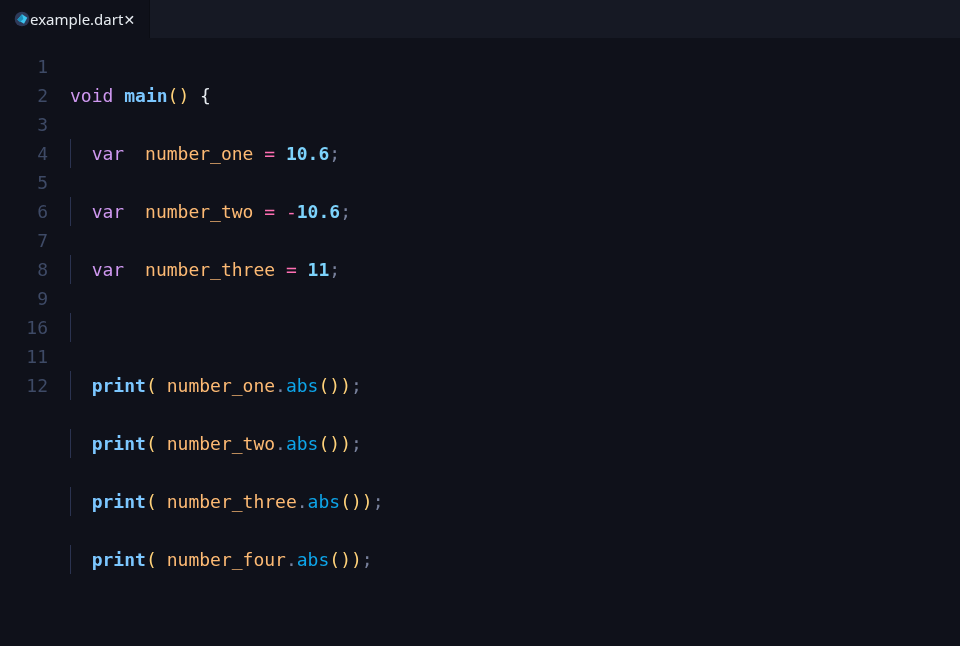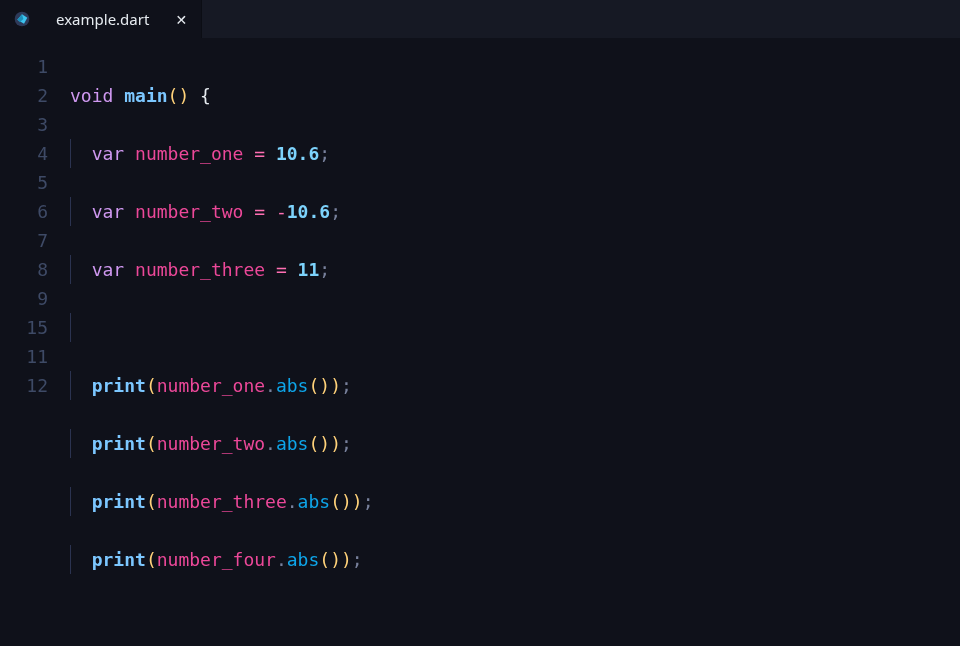--- a/index.html
+++ b/index.html
@@ -13,21 +13,21 @@
   }
   .tab-bar {
     display: flex;
     background: #161924;
     height: 38px;
     align-items: stretch;
   }
   .tab {
     display: flex;
     align-items: center;
-    gap: 26px;
+    gap: 0;
     padding: 0 14px;
     background: #0f111a;
     color: #e6ebf0;
     font-size: 15px;
     border-right: 1px solid #0b0d14;
     font-family: system-ui,-apple-system,sans-serif;
   }
   .tab .close {
     font-size: 14px;
     color: #e6ebf0;
@@ -53,21 +53,21 @@
   .gutter div { height: 29px; }
   .code {
     flex: 1;
     white-space: pre;
     color: #c7d0dc;
   }
   .kw    { color: #cf98f0; }
   .fn    { color: #7cc7ff; font-weight: bold; }
   .paren { color: #ffd27a; }
   .brace { color: #e6ebf0; }
-  .ident { color: #ec4899; }
+  .ident { color: #fdba74; margin-left: 10px; }
   .op    { color: #ff6fb3; }
   .num   { color: #7dd3fc; font-weight: bold; }
   .semi  { color: #78819c; }
   .dot   { color: #78819c; }
   .method{ color: #0ea5e9; }
   .guide {
     display:inline-block;
     border-left: 1px solid #2b3350;
     height: 29px;
     vertical-align: top;
@@ -95,21 +95,21 @@
   <div class="gutter">
     <div>1</div>
     <div>2</div>
     <div>3</div>
     <div>4</div>
     <div>5</div>
     <div>6</div>
     <div>7</div>
     <div>8</div>
     <div>9</div>
-    <div>15</div>
+    <div>16</div>
     <div>11</div>
     <div>12</div>
   </div>
   <div class="code">
 <div><span class="kw">void</span> <span class="fn">main</span><span class="paren">(</span><span class="paren">)</span> <span class="brace">{</span></div>
 <div><span class="guide"></span>  <span class="kw">var</span> <span class="ident">number_one</span><span class="op"> = </span><span class="num">10.6</span><span class="semi">;</span></div>
 <div><span class="guide"></span>  <span class="kw">var</span> <span class="ident">number_two</span><span class="op"> = </span><span class="op">-</span><span class="num">10.6</span><span class="semi">;</span></div>
 <div><span class="guide"></span>  <span class="kw">var</span> <span class="ident">number_three</span><span class="op"> = </span><span class="num">11</span><span class="semi">;</span></div>
 <div><span class="guide"></span></div>
 <div><span class="guide"></span>  <span class="fn">print</span><span class="paren">(</span><span class="ident">number_one</span><span class="dot">.</span><span class="method">abs</span><span class="paren">(</span><span class="paren">)</span><span class="paren">)</span><span class="semi">;</span></div>

